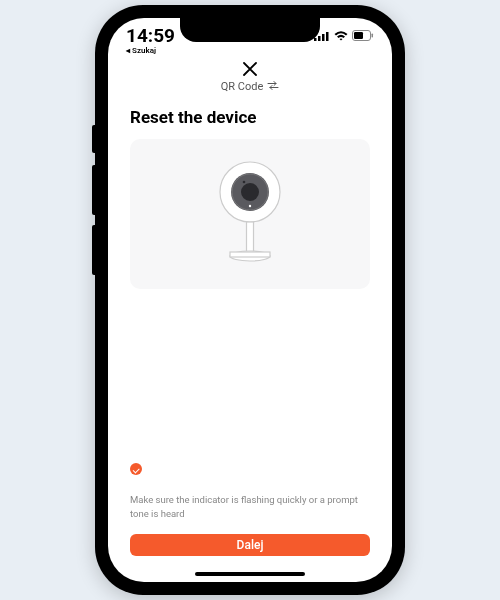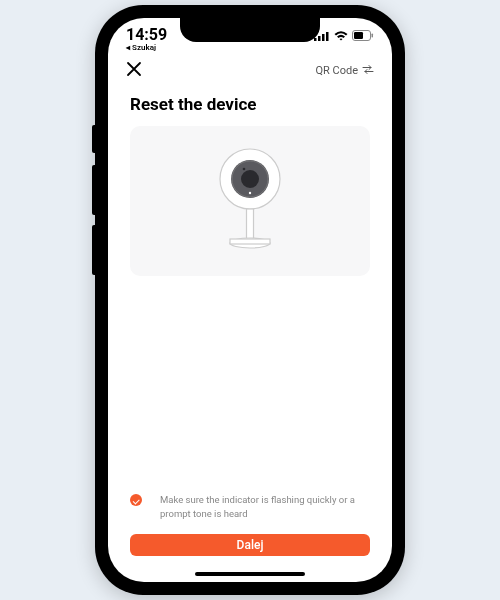--- a/index.html
+++ b/index.html
@@ -66,28 +66,29 @@
     .status-bar {
       display: flex;
       align-items: flex-start;
       justify-content: space-between;
       padding: 8px 18px 0;
       height: 38px;
       font-size: 12px;
       font-weight: 600;
     }
     .status-left { display: flex; flex-direction: column; line-height: 1.1; }
-    .status-time { font-size: 16px; font-weight: 700; }
+    .status-time { font-size: 19px; font-weight: 700; }
     .status-back { font-size: 8px; display: flex; align-items: center; gap: 2px; }
     .status-right { display: flex; align-items: center; gap: 4px; padding-top: 4px; }
     .nav-bar {
       display: flex;
       align-items: center;
       justify-content: space-between;
       padding: 4px 18px 8px;
+      flex-direction: column;
     }
     .close-x {
       font-size: 20px;
       line-height: 1;
       cursor: pointer;
     }
     .qr-label {
       font-size: 11px;
       color: #555;
       display: flex;
@@ -119,20 +120,21 @@
       color: #333;
       line-height: 1.5;
       margin-top: 14px;
     }
     .spacer { flex: 1; }
     .confirm-row {
       display: flex;
       align-items: flex-start;
       gap: 18px;
       margin-bottom: 14px;
+      flex-direction: column;
     }
     .radio-dot {
       width: 12px;
       height: 12px;
       border-radius: 50%;
       background: #f55a2c;
       margin-top: 1px;
       flex-shrink: 0;
       position: relative;
       cursor: pointer;

